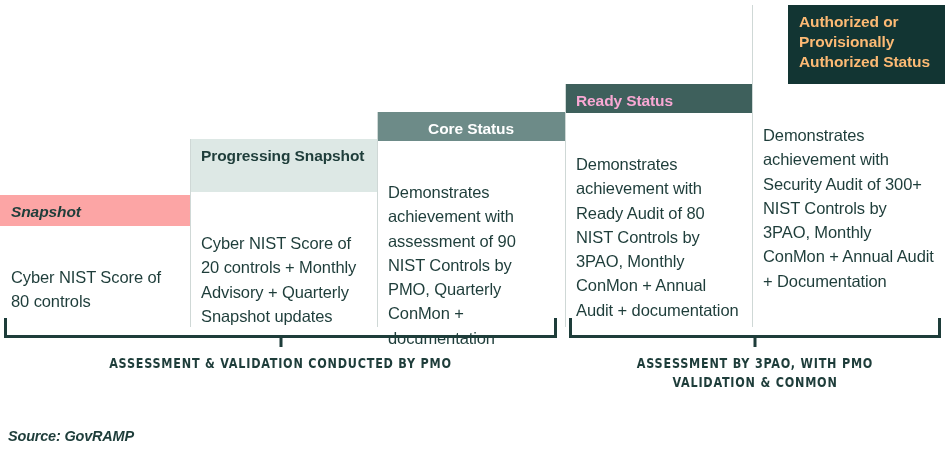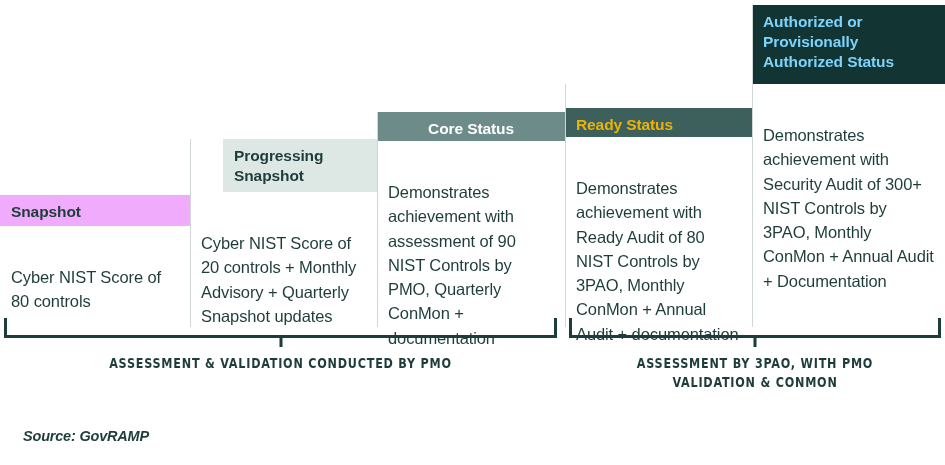--- a/index.html
+++ b/index.html
@@ -50,25 +50,25 @@
   .col-body {
     box-sizing: border-box;
     padding: 8px 11px 10px 11px;
     font-size: 16.5px;
     line-height: 1.47;
     letter-spacing: -0.1px;
     margin-top: 31px;
   }
 
   
-  .c1 .col-head { background: #f0abfc; color: #1e3d3a; }
+  .c1 .col-head { background: #fca5a5; color: #1e3d3a; font-style: italic; }
   .c2 .col-head { background: #dde8e5; color: #1e3d3a; }
   .c3 .col-head { background: #6d8b88; color: #ffffff; text-align: center; }
-  .c4 .col-head { background: #3e605c; color: #eab308; margin-top: 24px; }
-  .c5 .col-head { background: #123533; color: #7dd3fc; }
+  .c4 .col-head { background: #3e605c; color: #f9a8d4; }
+  .c5 .col-head { background: #123533; color: #fdba74; margin-left: 36px; }
 
   
   .bracket {
     position: absolute;
     box-sizing: border-box;
     border-left: 3px solid #1e3d3a;
     border-right: 3px solid #1e3d3a;
     border-bottom: 3px solid #1e3d3a;
   }
   .bracket-tick {
@@ -94,36 +94,35 @@
   
   .source-note {
     position: absolute;
     left: 8px;
     top: 428px;
     font-size: 14.5px;
     font-style: italic;
     font-weight: bold;
     color: #1e3d3a;
     letter-spacing: -0.2px;
-    margin-left: 15px;
   }
 </style>
 </head>
 <body>
 
 <div id="stage">
 
   <div class="col c1" style="left:0px; top:195px; width:191px; height:132px;">
     <div class="col-head" style="height:31px;">Snapshot</div>
     <div class="col-body">Cyber NIST Score of 80 controls</div>
   </div>
 
   <div class="col c2" style="left:190px; top:139px; width:188px; height:188px;">
     <div class="col-divider"></div>
-    <div class="col-head" style="height:53px;margin-left:33px;">Progressing Snapshot</div>
+    <div class="col-head" style="height:53px;">Progressing Snapshot</div>
     <div class="col-body">Cyber NIST Score of 20 controls + Monthly Advisory + Quarterly Snapshot updates</div>
   </div>
 
   <div class="col c3" style="left:377px; top:112px; width:188px; height:215px;">
     <div class="col-divider"></div>
     <div class="col-head" style="height:29px;">Core Status</div>
     <div class="col-body">Demonstrates achievement with assessment of 90 NIST Controls by PMO, Quarterly ConMon + documentation</div>
   </div>
 
   <div class="col c4" style="left:565px; top:84px; width:188px; height:243px;">

